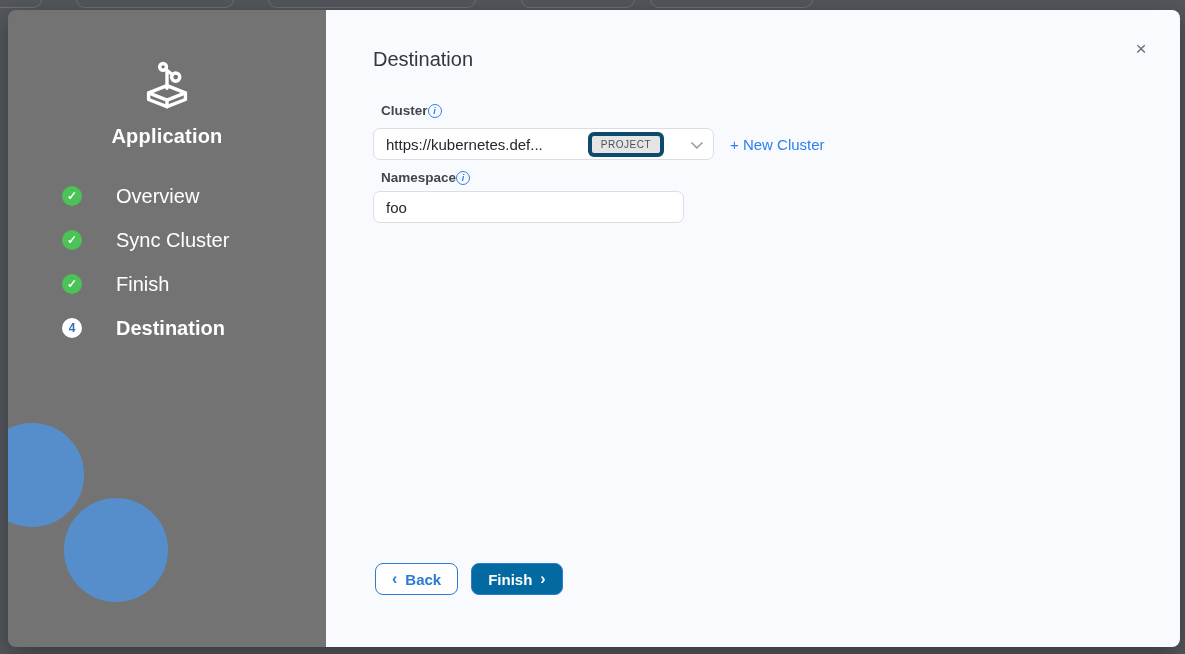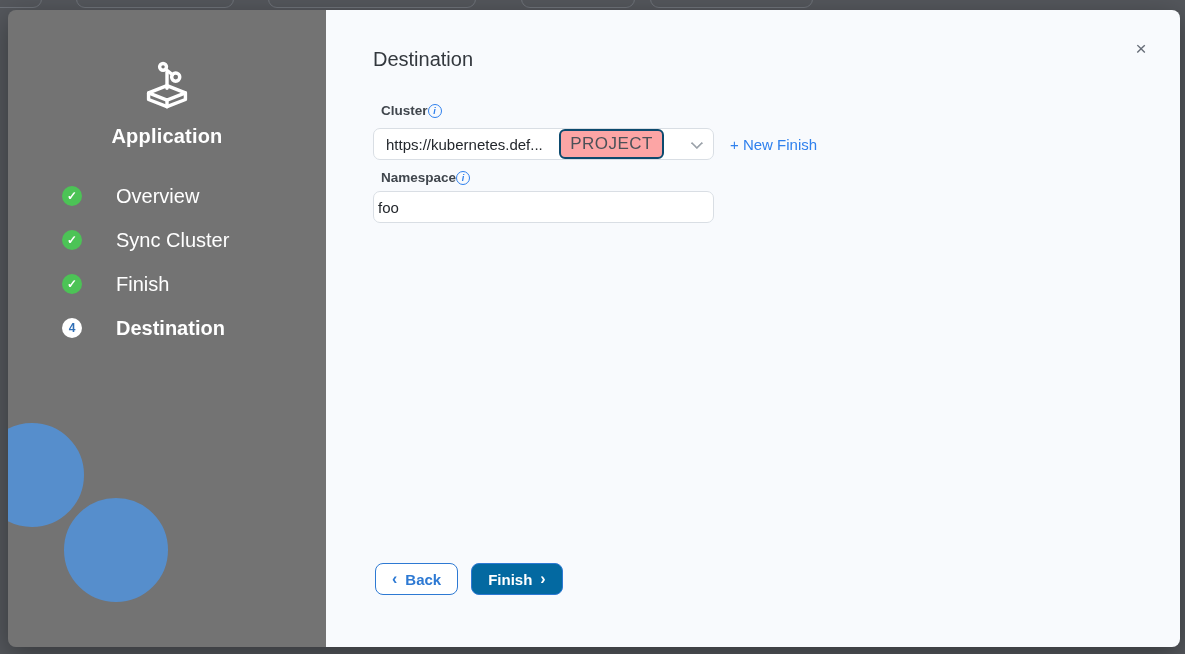--- a/index.html
+++ b/index.html
@@ -114,46 +114,46 @@
     border: 1px solid #d9dee4; border-radius: 7px;
     display: flex; align-items: center;
     padding: 0 13px 0 12px;
     cursor: pointer;
   }
   .select-value {
     flex: 1; font-size: 15px; color: #23272c;
     white-space: nowrap; overflow: hidden;
   }
   .project-badge {
-    background: #fca5a5; border: 2px solid #0c4a6e; border-radius: 6px;
-    color: #4b5158; font-size: 17px; font-weight: 500;
+    background: #e5e5e5; border: 4px solid #0c4a6e; border-radius: 6px;
+    color: #4b5158; font-size: 10px; font-weight: 500;
     letter-spacing: .5px;
     padding: 3px 9px; margin-right: 27px;
     white-space: nowrap;
   }
   .chevron-down {
     width: 9px; height: 9px;
     border-right: 2px solid #9aa1a9; border-bottom: 2px solid #9aa1a9;
     transform: rotate(45deg) translateY(-2px);
     border-radius: 1px;
   }
 
   .new-cluster-link {
     position: absolute; left: 404px; top: 118px; height: 32px;
     display: flex; align-items: center;
     color: #2f80ed; font-size: 15px; font-weight: 500;
     text-decoration: none; cursor: pointer;
   }
 
   .text-input {
     position: absolute; left: 47px; top: 181px;
-    width: 341px; height: 32px;
+    width: 311px; height: 32px;
     background: #ffffff;
     border: 1px solid #d9dee4; border-radius: 7px;
-    padding: 0 4px;
+    padding: 0 12px;
     font-size: 15px; color: #23272c;
     font-family: "Liberation Sans", sans-serif;
     outline: none;
   }
 
   .button-row {
     position: absolute; left: 49px; top: 553px;
     display: flex; gap: 13px;
   }
   .btn {
@@ -240,21 +240,21 @@
       <span>Cluster</span>
       <span class="info-icon">i</span>
     </div>
 
     <div class="select-box">
       <span class="select-value">https://kubernetes.def...</span>
       <span class="project-badge">PROJECT</span>
       <span class="chevron-down"></span>
     </div>
 
-    <a class="new-cluster-link">+ New Finish</a>
+    <a class="new-cluster-link">+ New Cluster</a>
 
     <div class="field-label-row label-namespace">
       <span>Namespace</span>
       <span class="info-icon">i</span>
     </div>
 
     <input class="text-input" type="text" value="foo" style="">
 
     <div class="button-row">
       <button class="btn btn-back">

